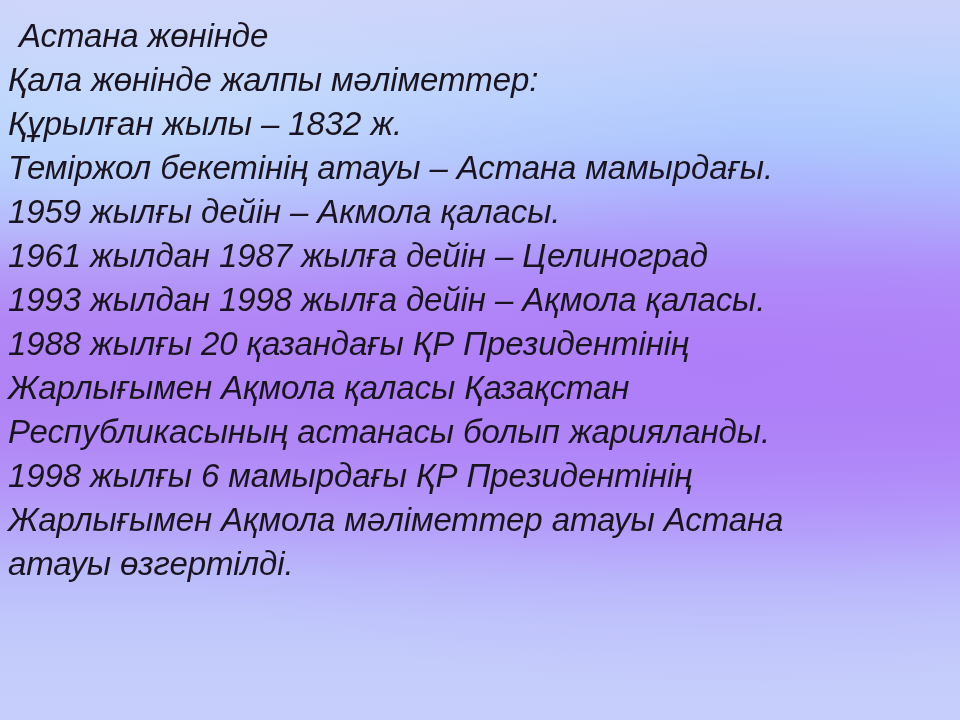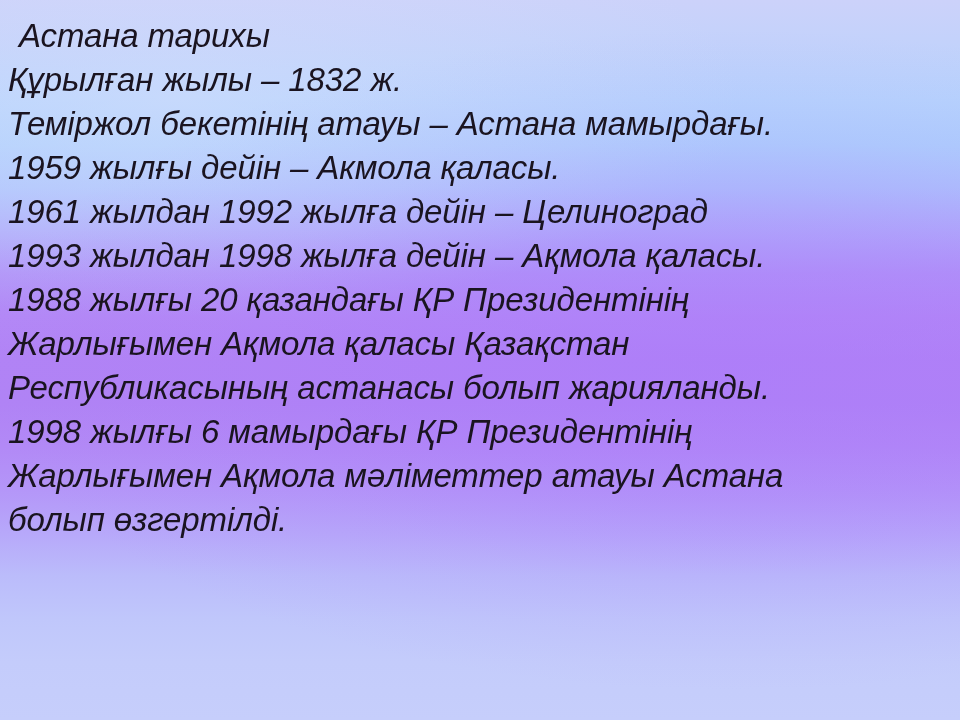--- a/index.html
+++ b/index.html
@@ -83,41 +83,42 @@
     padding-left: 19px;
   }
 </style>
 </head>
 <body>
 
 <div id="slide">
 
   <div id="text-body">
 
-    <p class="line title-line">Астана тарихы</p>
+    <p class="line title-line">Астана жөнінде</p>
 
+    <p class="line">Қала жөнінде жалпы мәліметтер:</p>
 
     <p class="line">Құрылған жылы – 1832 ж.</p>
 
     <p class="line">Теміржол бекетінің атауы – Астана мамырдағы.</p>
 
     <p class="line">1959 жылғы дейін – Акмола қаласы.</p>
 
-    <p class="line">1961 жылдан 1992 жылға дейін – Целиноград</p>
+    <p class="line">1961 жылдан 1987 жылға дейін – Целиноград</p>
 
 
     <p class="line">1993 жылдан 1998 жылға дейін – Ақмола қаласы.</p>
 
     <p class="line">1988 жылғы 20 қазандағы ҚР Президентінің</p>
 
     <p class="line">Жарлығымен Ақмола қаласы Қазақстан</p>
 
     <p class="line">Республикасының астанасы болып жарияланды.</p>
 
     <p class="line">1998 жылғы 6 мамырдағы ҚР Президентінің</p>
 
     <p class="line">Жарлығымен Ақмола мәліметтер атауы Астана</p>
 
-    <p class="line">болып өзгертілді.</p>
+    <p class="line">атауы өзгертілді.</p>
 
   </div>
 
 </div>
 
 </body></html>

